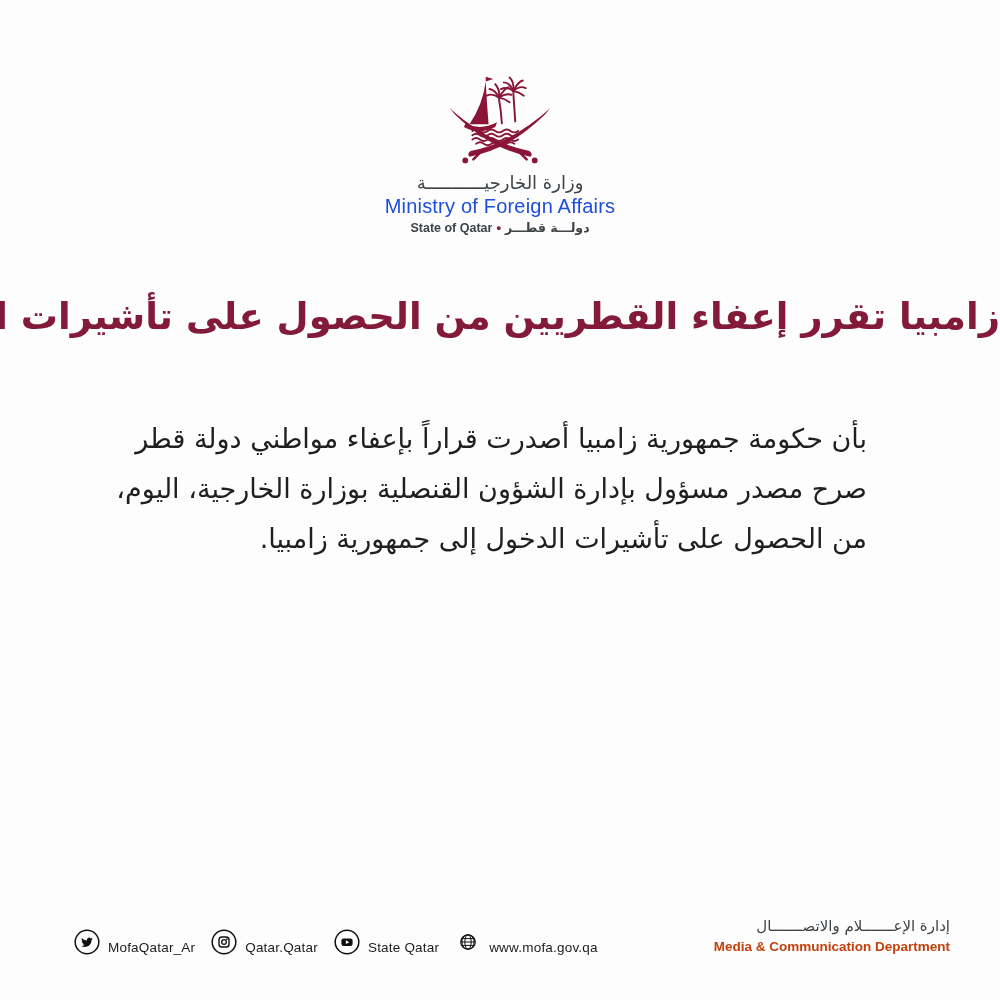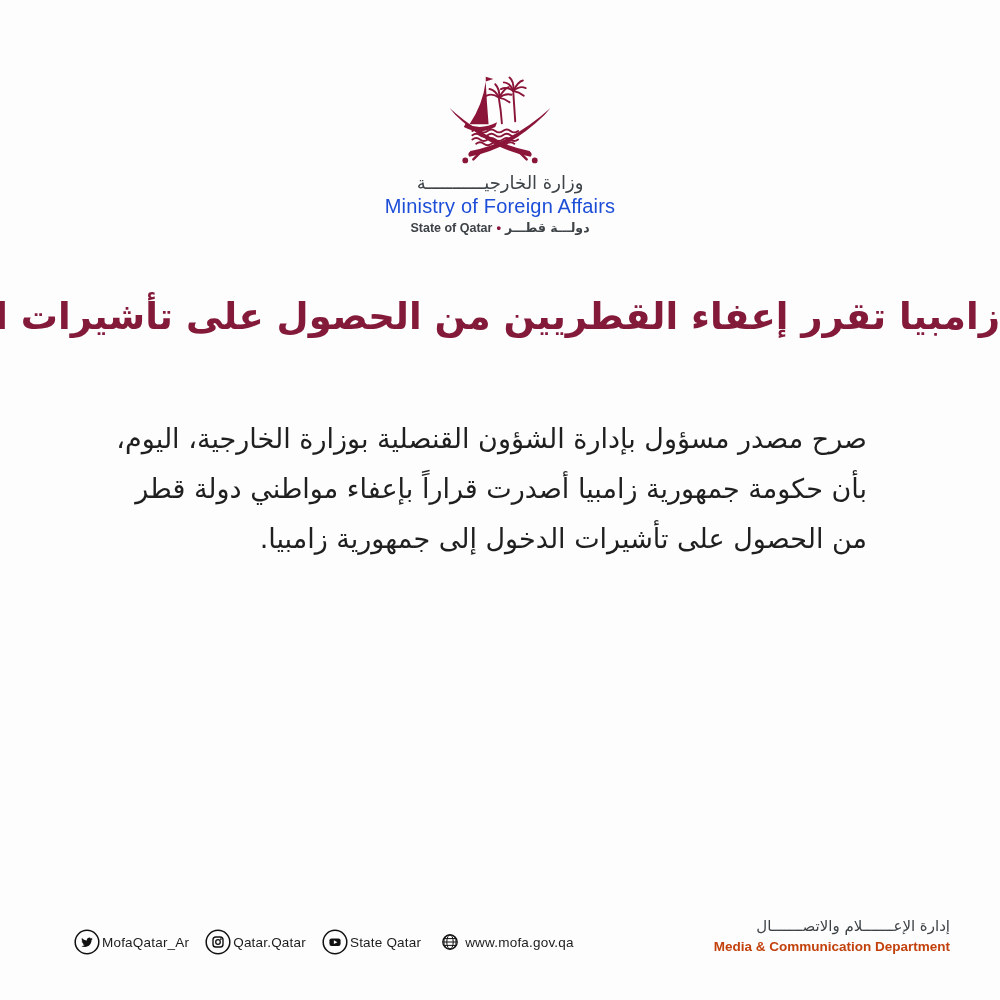--- a/index.html
+++ b/index.html
@@ -83,21 +83,21 @@
   
   .footer-social {
     position: absolute;
     left: 74px;
     top: 922px;
     height: 40px;
     display: flex;
     align-items: center;
     gap: 16px;
   }
-  .social-item { display: flex; align-items: center; gap: 2px; }
+  .social-item { display: flex; align-items: flex-end; gap: 8px; }
   .social-item svg { display: block; }
   .social-handle {
     font-family: "Liberation Sans", "DejaVu Sans", sans-serif;
     font-size: 13.5px;
     color: #1c1c1c;
     letter-spacing: 0.2px;
   }
   .footer-dept {
     position: absolute;
     right: 50px;
@@ -166,22 +166,22 @@
     <div class="wordmark-ar">وزارة الخارجيـــــــــــة</div>
     <div class="wordmark-en">Ministry of Foreign Affairs</div>
     <div class="tagline">
       <span>State of Qatar</span><span class="dot">•</span><span class="tagline-ar">دولـــة قطـــر</span>
     </div>
   </header>
 
   <h1 class="headline">زامبيا تقرر إعفاء القطريين من الحصول على تأشيرات الدخول</h1>
 
   <div class="body-text">
+    <div class="body-line">بأن حكومة جمهورية زامبيا أصدرت قراراً بإعفاء مواطني دولة قطر</div>
     <div class="body-line">صرح مصدر مسؤول بإدارة الشؤون القنصلية بوزارة الخارجية، اليوم،</div>
-    <div class="body-line">بأن حكومة جمهورية زامبيا أصدرت قراراً بإعفاء مواطني دولة قطر</div>
     <div class="body-line">من الحصول على تأشيرات الدخول إلى جمهورية زامبيا.</div>
   </div>
 
   <div class="footer-social">
 
     <div class="social-item">
       <svg width="26" height="26" viewBox="0 0 26 26">
         <circle cx="13" cy="13" r="11.8" stroke="#111" stroke-width="1.5" fill="none"></circle>
         <path fill="#111" transform="translate(7.2 7.6) scale(0.48)" d="M23.953 4.57a10 10 0 01-2.825.775 4.958 4.958 0 002.163-2.723c-.951.555-2.005.959-3.127 1.184a4.92 4.92 0 00-8.384 4.482C7.69 8.095 4.067 6.13 1.64 3.162a4.822 4.822 0 00-.666 2.475c0 1.71.87 3.213 2.188 4.096a4.904 4.904 0 01-2.228-.616v.06a4.923 4.923 0 003.946 4.827 4.996 4.996 0 01-2.212.085 4.936 4.936 0 004.604 3.417 9.867 9.867 0 01-6.102 2.105c-.39 0-.779-.023-1.17-.067a13.995 13.995 0 007.557 2.209c9.053 0 13.998-7.496 13.998-13.985 0-.21 0-.42-.015-.63A9.935 9.935 0 0024 4.59z"></path>
       </svg>

